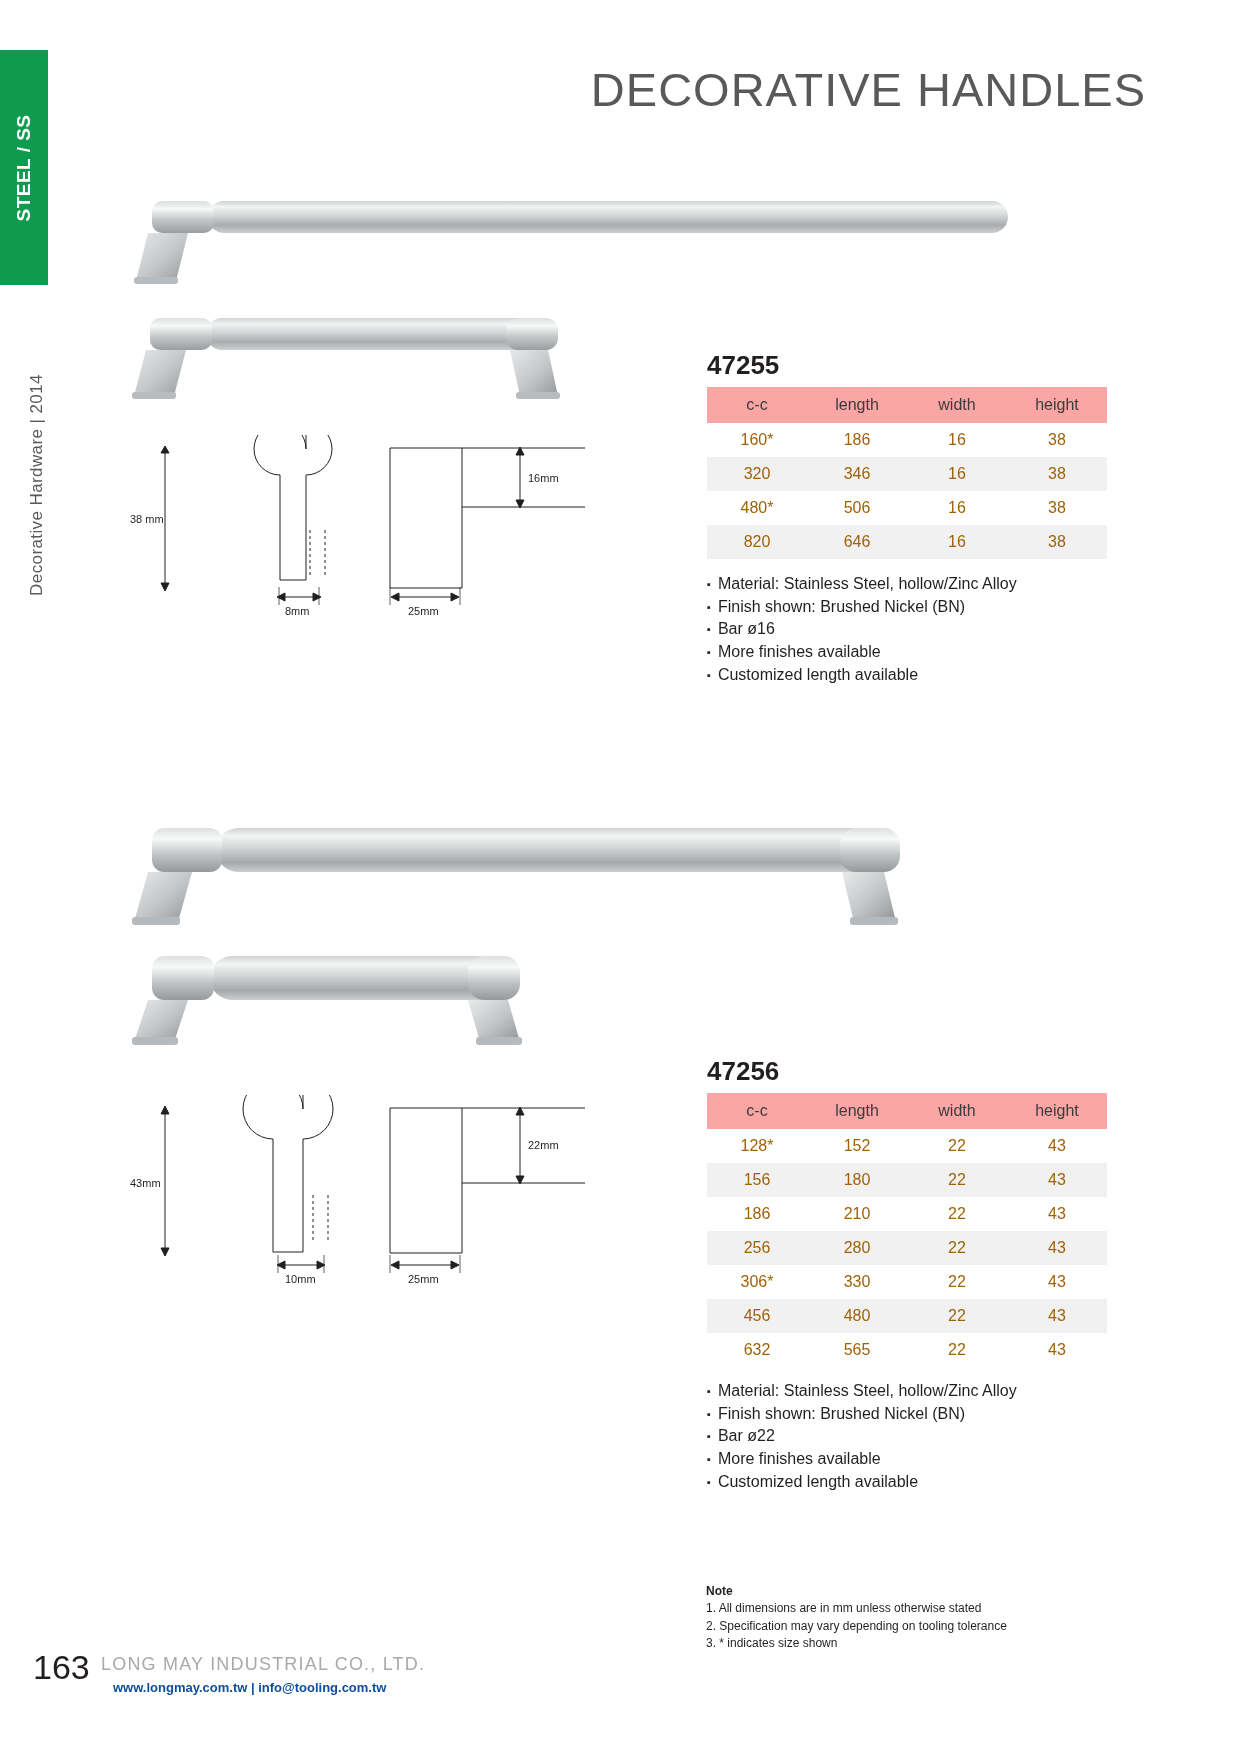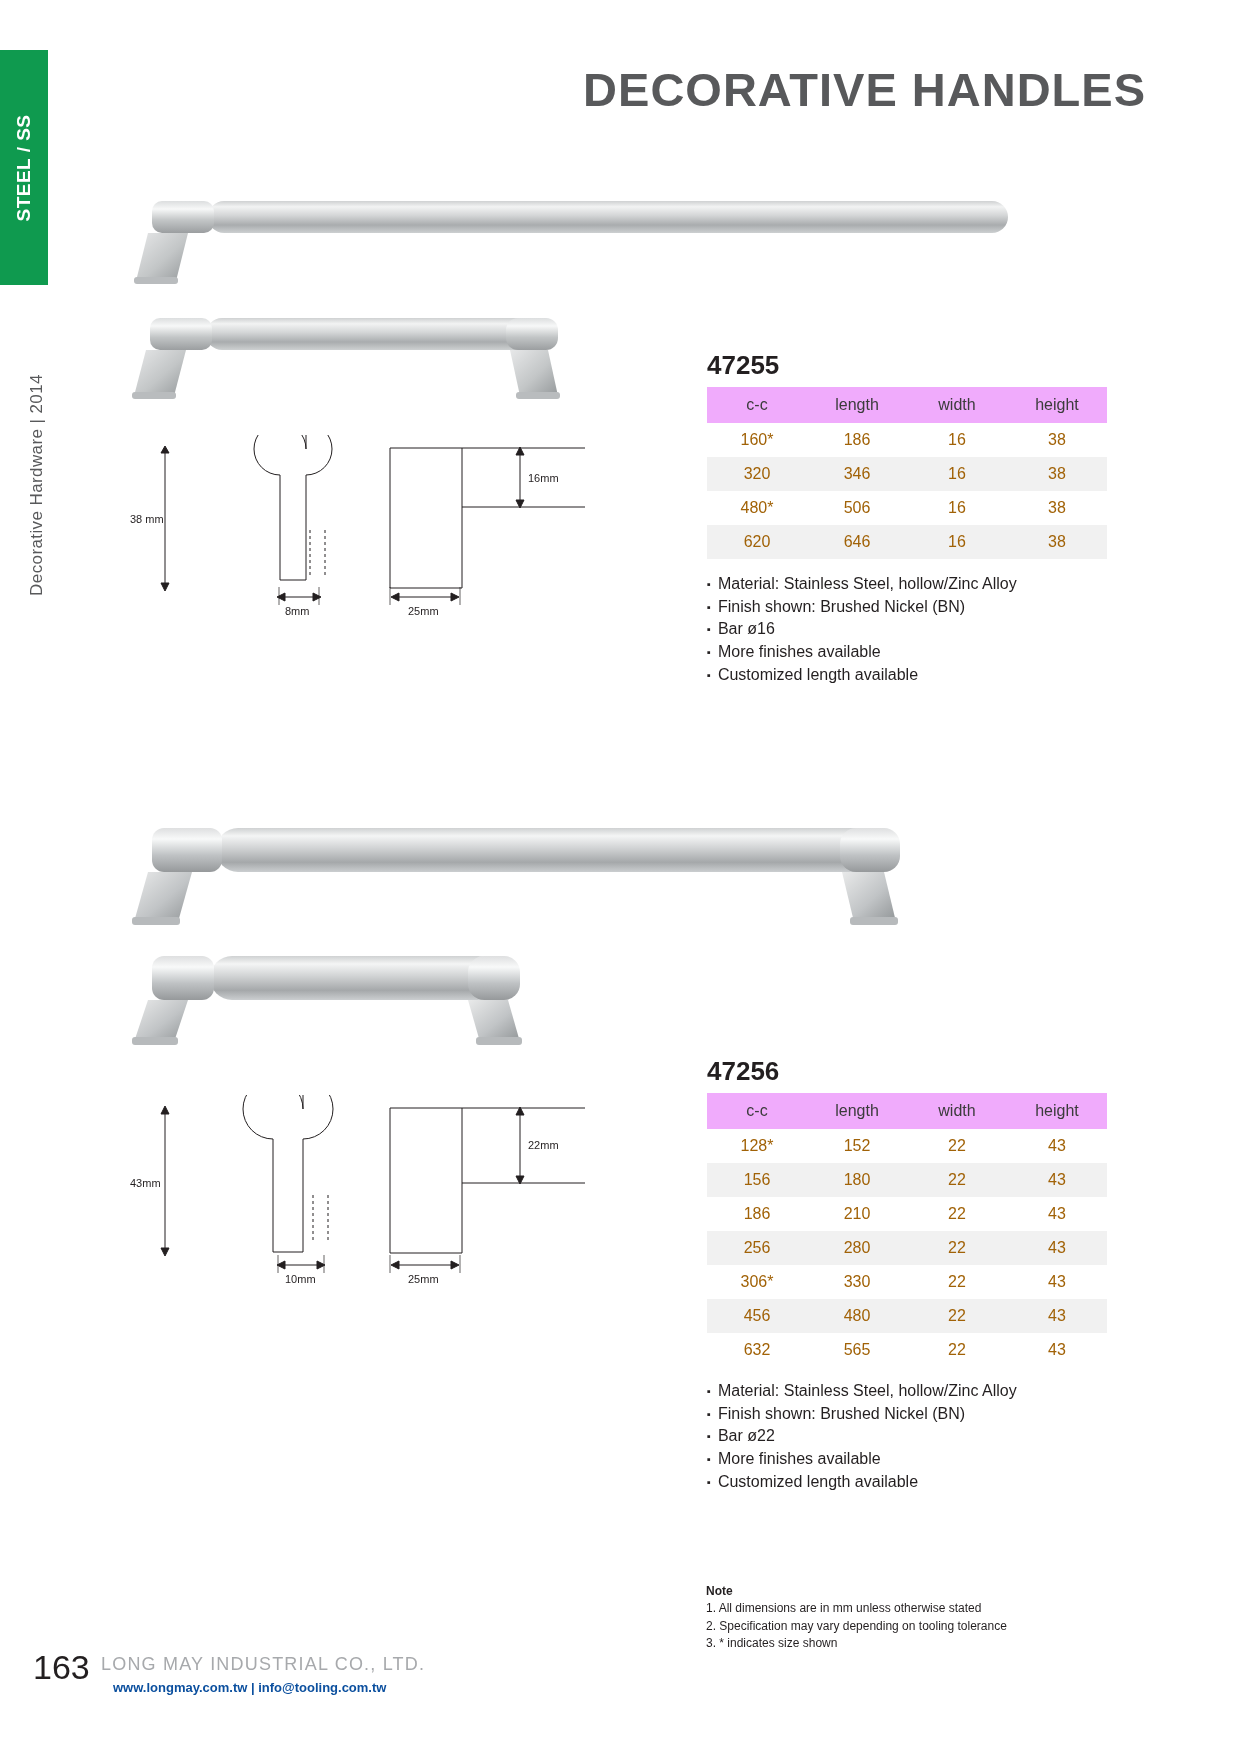--- a/index.html
+++ b/index.html
@@ -56,41 +56,41 @@
   }
 
   
   .page-title {
     position: absolute;
     right: 95px;
     top: 62px;
     font-size: 47px;
     color: #58595b;
     letter-spacing: 1px;
-    font-weight: bold;
+    font-weight: normal;
     white-space: nowrap;
   }
 
   
   .product-code {
     position: absolute;
     font-size: 26px;
     font-weight: bold;
     color: #231f20;
   }
 
   
   .spec-table {
     position: absolute;
     border-collapse: collapse;
     font-size: 16px;
   }
   .spec-table th {
     font-weight: normal;
-    background: #f0abfc;
+    background: #fca5a5;
     color: #3b3b3b;
     padding: 9px 0;
     text-align: center;
   }
   .spec-table td {
     padding: 8px 0;
     text-align: center;
     color: #a16207;
   }
   .spec-table tbody tr:nth-child(odd) { background: #ffffff; }
@@ -271,21 +271,21 @@
         <td>16</td>
         <td>38</td>
       </tr>
     <tr>
         <td>480*</td>
         <td>506</td>
         <td>16</td>
         <td>38</td>
       </tr>
     <tr>
-        <td>620</td>
+        <td>820</td>
         <td>646</td>
         <td>16</td>
         <td>38</td>
       </tr>
   </tbody>
 </table>
 
 <div class="bullets" style="left:707px; top:573px;">
   <div>Material: Stainless Steel, hollow/Zinc Alloy</div>
   <div>Finish shown: Brushed Nickel (BN)</div>

